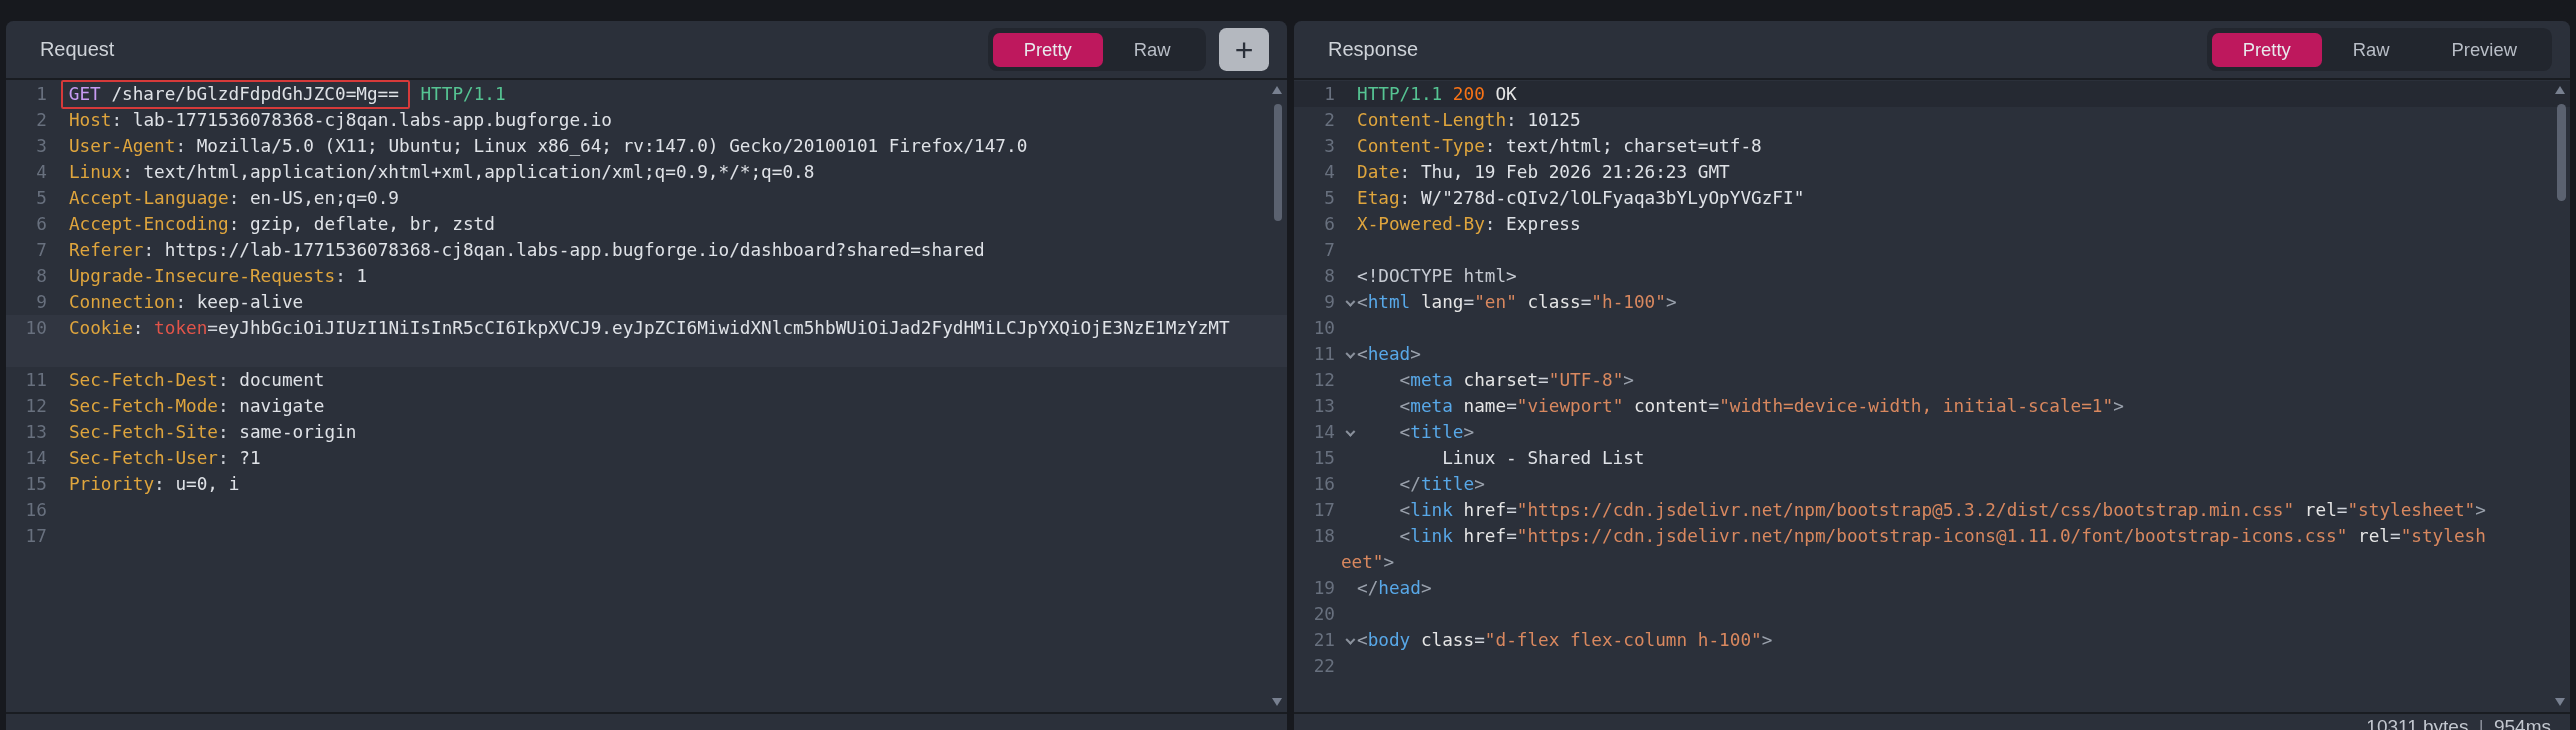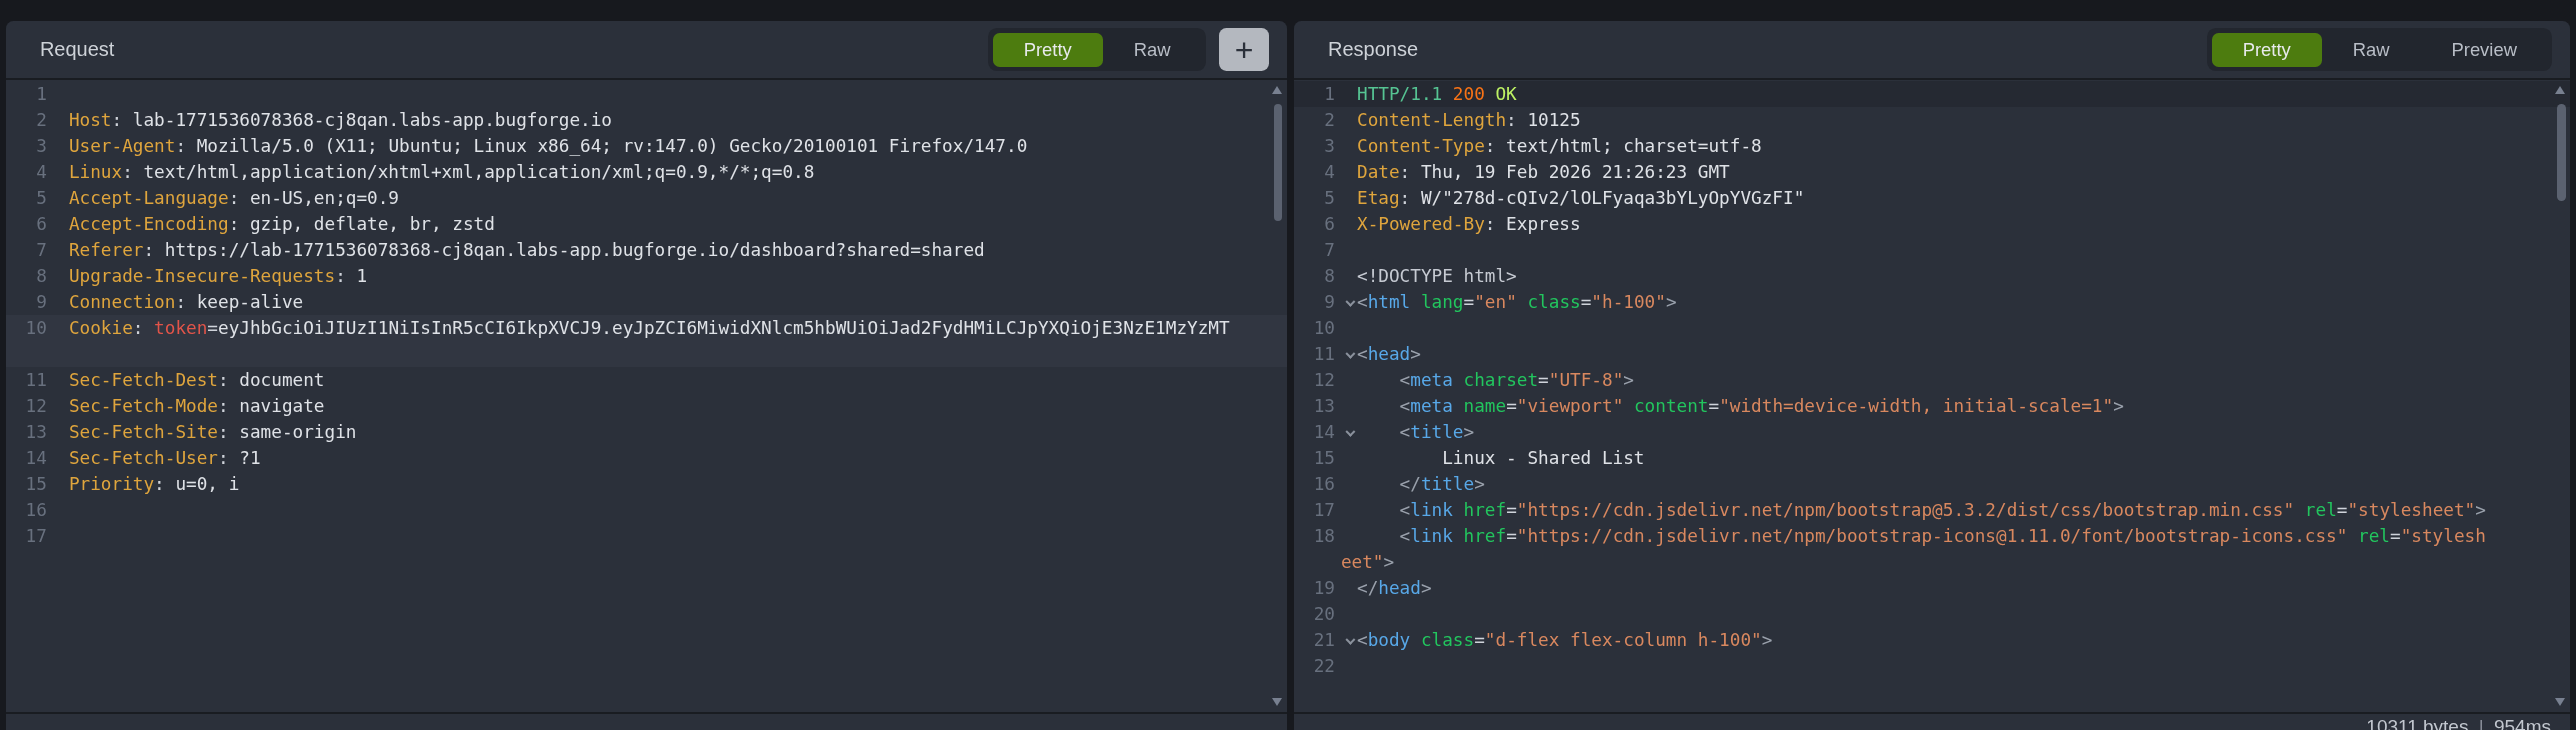--- a/index.html
+++ b/index.html
@@ -11,21 +11,21 @@
   #req-panel { left:5.9px;    width:1281px; }
   #res-panel { left:1294px; width:1276px; }
 
   .panel-header { height:59px; flex:none; display:flex; align-items:center;
                   padding:0 17.7px 0 34px; border-bottom:2.2px solid #191c21; }
   .panel-title { color:#ced2d8; font-size:20px; }
 
   .tabs { margin-left:auto; background:#22262e; border-radius:8.9px; padding:4.4px; display:flex; }
   .tab { height:34px; padding:0 31px; display:flex; align-items:center; color:#b9bec7;
          font-size:18.4px; border-radius:6.6px; cursor:default; }
-  .tab.active { background:#4d7c0f; color:#e8eaed; }
+  .tab.active { background:#be185d; color:#e8eaed; }
 
   .plus-btn { width:50px; height:43px; background:#b4b8bf; border:none; border-radius:7.4px;
               margin-left:13.3px; display:flex; align-items:center; justify-content:center; }
   .plus-glyph { color:#2b303a; font-size:32px; line-height:32px; font-weight:400; }
 
   .code-area { flex:1; position:relative; overflow:hidden;
                font-family:"DejaVu Sans Mono", monospace; font-size:17.7px; }
   .rows { padding-top:0.7px; }
   .row { height:26px; line-height:26px; display:flex; white-space:pre; }
   .row.hl-dark  { background:#252932; }
@@ -39,25 +39,25 @@
 
   
   .m   { color:#c79bf2; }            
   .pth { color:#dfe2e7; }            
   .v   { color:#56c493; }            
   .hn  { color:#dfa53d; }            
   .pc  { color:#cfd3da; }            
   .hv  { color:#dfe2e7; }            
   .red { color:#e25449; }            
   .num { color:#f97316; }            
-  .ok  { color:#bef264; }            
+  .ok  { color:#e5e5e5; }            
   .doc { color:#c6cad2; }            
   .tp  { color:#9aa1ac; }            
   .tag { color:#58a8e8; }            
-  .attr{ color:#22c55e; }            
+  .attr{ color:#e5e5e5; }            
   .str { color:#d9885f; }            
   .txt { color:#dfe2e7; }            
 
   .redbox { border:2.2px solid #d63a3a; border-radius:2.2px; padding:2.2px 8.9px 3.7px 5.9px; margin-left:-8px; }
 
   
   .sb { position:absolute; right:2.2px; top:5.9px; bottom:5.9px; width:13.3px; }
   .sb-up, .sb-down { position:absolute; left:0.7px; width:0; height:0;
                      border-left:5.9px solid transparent; border-right:5.9px solid transparent; }
   .sb-up   { top:0;    border-bottom:8px solid #788090; }
@@ -82,21 +82,21 @@
       <div class="tabs" id="req-tabs">
           <span class="tab active">Pretty</span>
           <span class="tab">Raw</span>
         </div>
       <button class="plus-btn">
         <span class="plus-glyph">+</span>
       </button>
     </div>
     <div class="code-area">
       <div class="rows" id="req-rows">
-          <div class="row"><span class="gutter">1</span></div>
+          <div class="row"><span class="gutter">1</span><span class="code"><span class="redbox"><span class="m">GET</span><span class="pth"> /share/bGlzdFdpdGhJZC0=Mg==</span></span><span class="pc"> </span><span class="v">HTTP/1.1</span></span></div>
           <div class="row"><span class="gutter">2</span><span class="code"><span class="hn">Host</span><span class="pc">: </span><span class="hv">lab-1771536078368-cj8qan.labs-app.bugforge.io</span></span></div>
           <div class="row"><span class="gutter">3</span><span class="code"><span class="hn">User-Agent</span><span class="pc">: </span><span class="hv">Mozilla/5.0 (X11; Ubuntu; Linux x86_64; rv:147.0) Gecko/20100101 Firefox/147.0</span></span></div>
           <div class="row"><span class="gutter">4</span><span class="code"><span class="hn">Linux</span><span class="pc">: </span><span class="hv">text/html,application/xhtml+xml,application/xml;q=0.9,*/*;q=0.8</span></span></div>
           <div class="row"><span class="gutter">5</span><span class="code"><span class="hn">Accept-Language</span><span class="pc">: </span><span class="hv">en-US,en;q=0.9</span></span></div>
           <div class="row"><span class="gutter">6</span><span class="code"><span class="hn">Accept-Encoding</span><span class="pc">: </span><span class="hv">gzip, deflate, br, zstd</span></span></div>
           <div class="row"><span class="gutter">7</span><span class="code"><span class="hn">Referer</span><span class="pc">: </span><span class="hv">https://lab-1771536078368-cj8qan.labs-app.bugforge.io/dashboard?shared=shared</span></span></div>
           <div class="row"><span class="gutter">8</span><span class="code"><span class="hn">Upgrade-Insecure-Requests</span><span class="pc">: </span><span class="hv">1</span></span></div>
           <div class="row"><span class="gutter">9</span><span class="code"><span class="hn">Connection</span><span class="pc">: </span><span class="hv">keep-alive</span></span></div>
           <div class="row hl-light"><span class="gutter">10</span><span class="code"><span class="hn">Cookie</span><span class="pc">: </span><span class="red">token</span><span class="pc">=</span><span class="hv">eyJhbGciOiJIUzI1NiIsInR5cCI6IkpXVCJ9.eyJpZCI6MiwidXNlcm5hbWUiOiJad2FydHMiLCJpYXQiOjE3NzE1MzYzMT</span></span></div>
           <div class="row wrap hl-light"><span class="gutter"></span></div>

